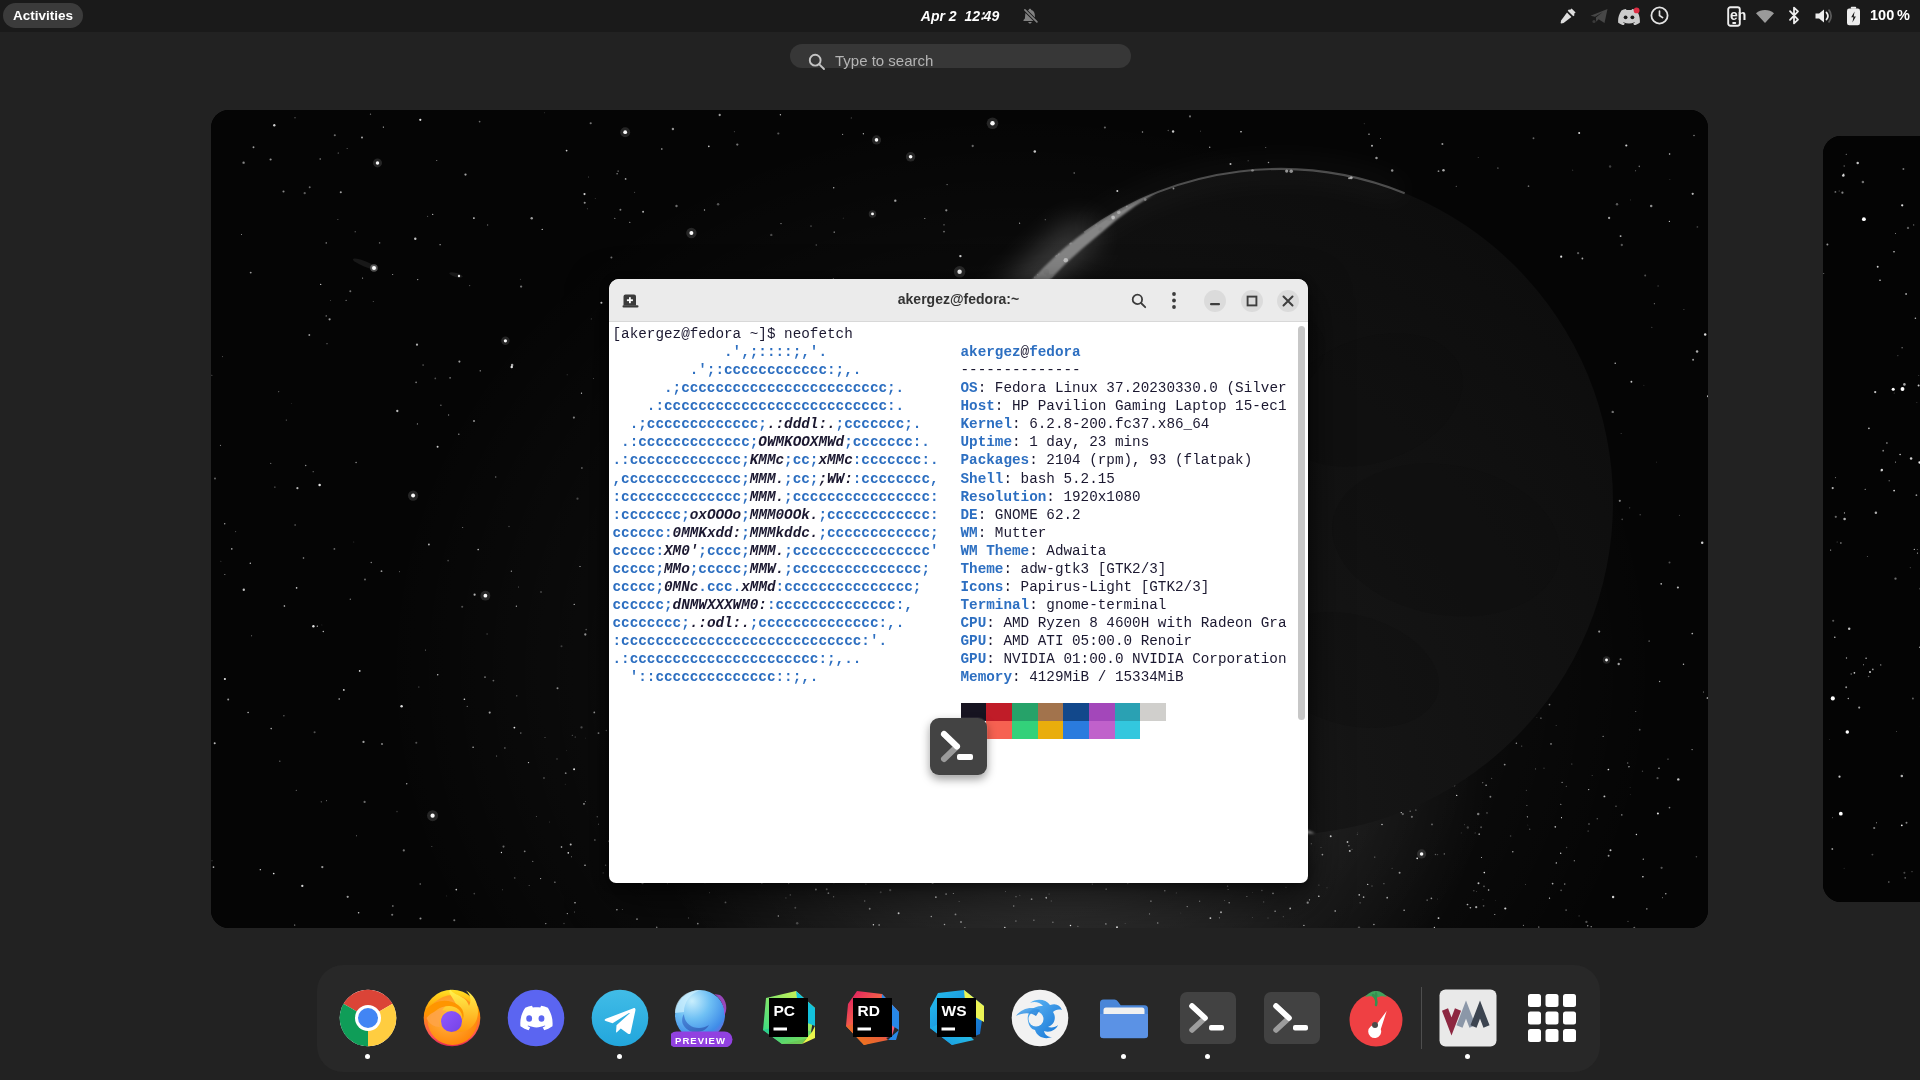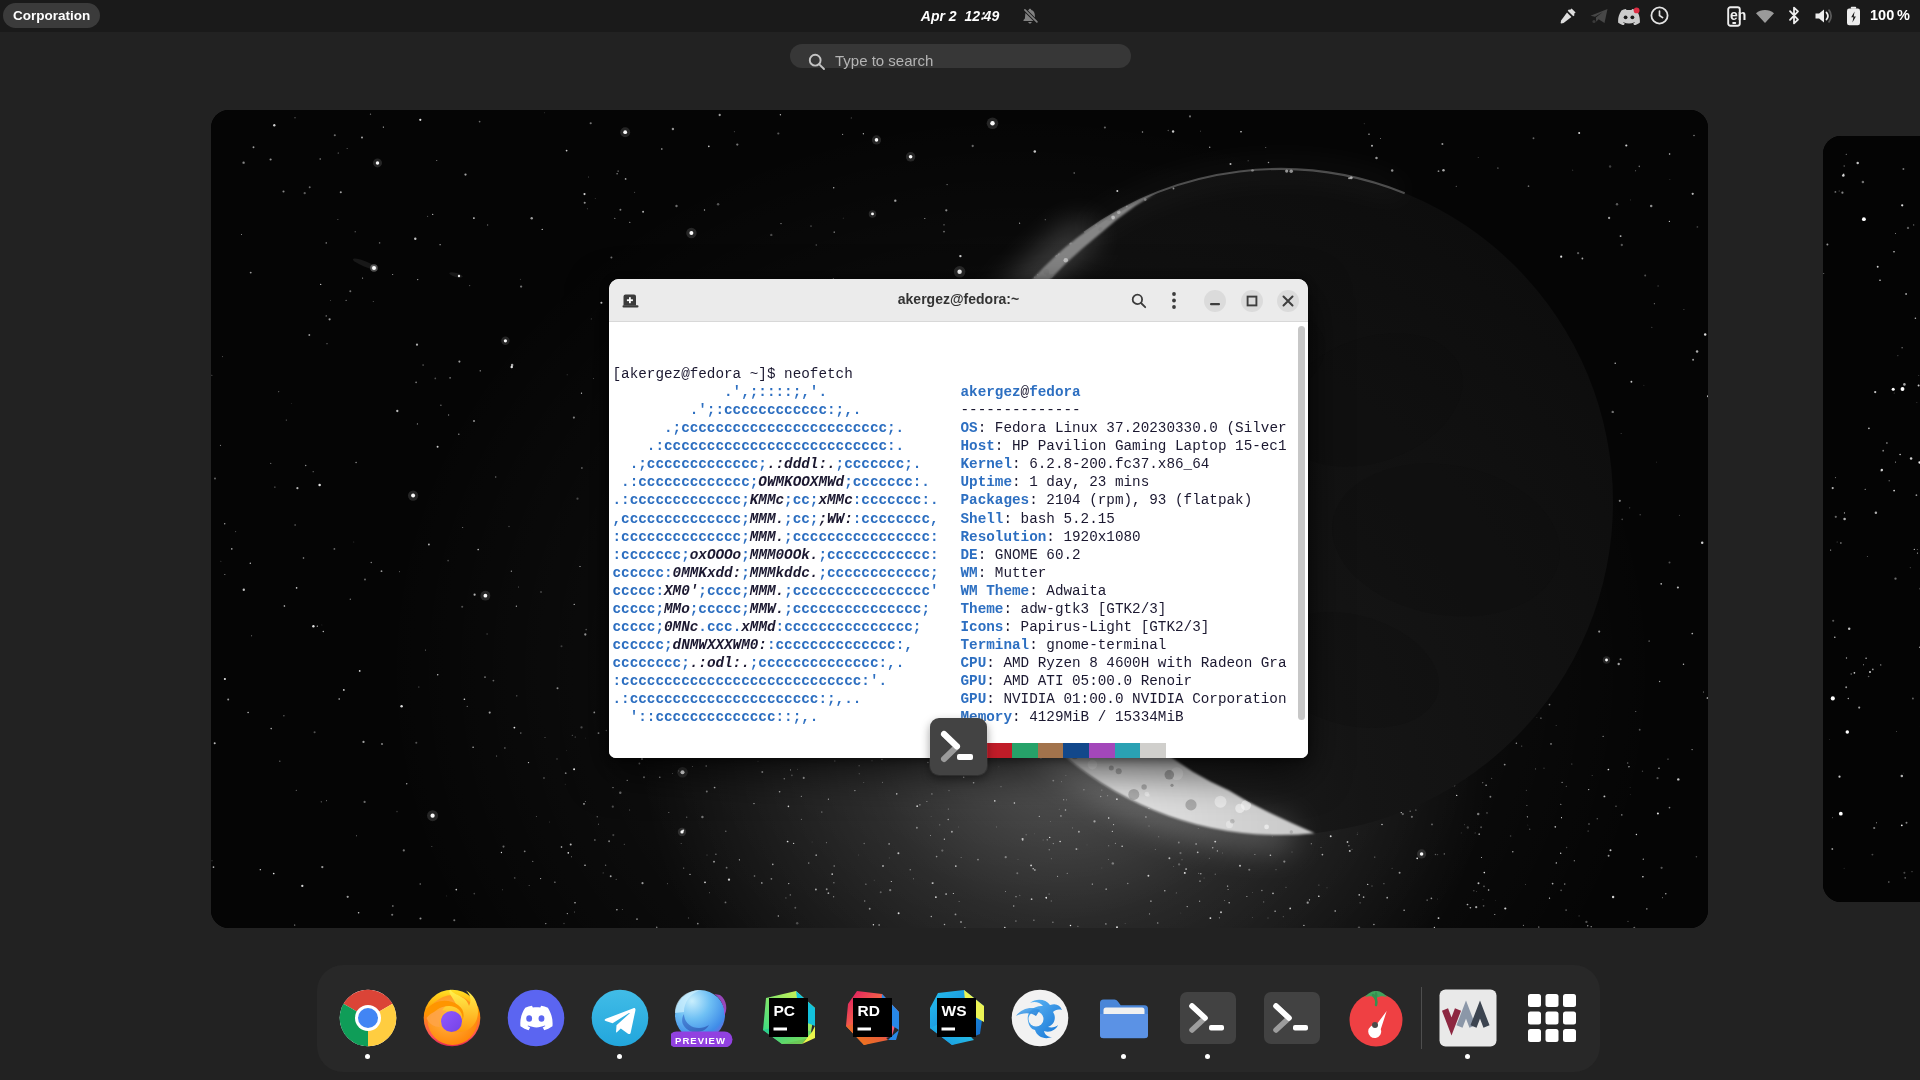--- a/index.html
+++ b/index.html
@@ -17,33 +17,33 @@
   #search { position:absolute; left:790px; top:44px; width:341px; height:24px; background:#373737; border-radius:18px; }
   #search .ph { position:absolute; left:45px; top:8px; color:#b4b4b4; font-size:15px; }
   #search svg { position:absolute; left:18px; top:9px; }
   
   #ws { position:absolute; left:211px; top:110px; width:1497px; height:818px; border-radius:18px;
     overflow:hidden; background:#000; }
   #ws > svg.wall { position:absolute; left:0; top:0; }
   #ws2 { position:absolute; left:1823px; top:136px; width:97px; height:766px; border-radius:18px 0 0 18px;
     overflow:hidden; background:#020202; }
   
-  #win { position:absolute; left:398px; top:169px; width:699px; height:479px; border-radius:10px 10px 7px 7px;
+  #win { position:absolute; left:398px; top:169px; width:699px; height:604px; border-radius:10px 10px 7px 7px;
     overflow:hidden; box-shadow:0 14px 40px rgba(0,0,0,.65), 0 2px 10px rgba(0,0,0,.45); background:#ffffff; }
   #titlebar { position:absolute; left:0; top:0; width:100%; height:43px; background:#ebebeb;
     border-bottom:1px solid #d8d8d8; }
   #title { position:absolute; width:100%; text-align:center; top:12px; color:#333333; font-size:14px; font-weight:700; }
   .tbtn { position:absolute; top:10.5px; width:22px; height:22px; border-radius:50%; background:#dbdbdb; }
   #bmin { left:595px; } #bmax { left:631.5px; } #bcls { left:667.5px; }
   .tbtn svg { position:absolute; left:5px; top:5px; }
   #tsearch { position:absolute; left:522px; top:14px; }
   #tkebab { position:absolute; left:563px; top:13px; }
   #ttab { position:absolute; left:13px; top:14px; }
   
-  #term { position:absolute; left:0; top:44px; width:100%; height:435px; background:#fff;margin-top:40px; }
+  #term { position:absolute; left:0; top:44px; width:100%; height:435px; background:#fff; }
   pre { font-family:"Liberation Mono", monospace; font-size:14.3px; line-height:18.06px; font-weight:700; }
   #tl { position:absolute; left:3.5px; top:2px; color:#2d6fc1; }
   #tl .fg, #tr .fg { color:#1b1830; font-weight:400; }
   #tl .w { color:#1b1830;font-style:italic; }
   #tr { position:absolute; left:351.5px; top:20.1px; color:#2d6fc1; }
   #pal { position:absolute; left:351.5px; top:380px; }
   #pal div { position:absolute; width:25.7px; height:18.1px; }
   #scrl { position:absolute; left:689px; top:47px; width:6.5px; height:394px; border-radius:3.5px; background:#c7c7c7; }
   
   #winicon { position:absolute; left:719px; top:608px; width:57px; height:57px; border-radius:9px;
@@ -51,21 +51,21 @@
   
   #dock { position:absolute; left:317px; top:965px; width:1283px; height:107px; background:#282828; border-radius:26px; }
   .di { position:absolute; top:24px; width:58px; height:58px; }
   .dot { position:absolute; top:89px; width:5px; height:5px; border-radius:50%; background:#ffffff; }
   #sep { position:absolute; left:1104px; top:22px; width:1px; height:62px; background:#4e4e4e; }
 </style>
 </head>
 <body>
 
 <div id="topbar">
-  <div id="activities">Corporation</div>
+  <div id="activities">Activities</div>
   <div id="clockwrap"><span id="clock">Apr 2&nbsp;&nbsp;12∶49</span></div>
   <svg id="bell" width="18" height="18" viewBox="0 0 18 18">
     <path fill="#818181" d="M9 1.8 c.7 0 1.2.5 1.3 1.1 1.9.5 3.2 2.1 3.4 4.2 l.4 4.4 1.4 1.6 v1 H2.5 v-1 l1.4-1.6 .4-4.4 c.2-2.1 1.5-3.7 3.4-4.2 C7.8 2.3 8.3 1.8 9 1.8 Z"></path>
     <path fill="#818181" d="M7.2 14.9h3.6c-.2.9-.9 1.5-1.8 1.5s-1.6-.6-1.8-1.5z"></path>
     <line x1="3.2" y1="2.2" x2="15.2" y2="14.2" stroke="#1a1a1a" stroke-width="3.6"></line>
     <line x1="3.9" y1="2.9" x2="15.9" y2="14.9" stroke="#818181" stroke-width="1.7" stroke-linecap="round"></line>
   </svg>
   <div id="tray">
       <svg style="position:absolute;left:19px;top:7px" width="18" height="18" viewBox="0 0 18 18">
         <g fill="#dedede">
@@ -1644,21 +1644,21 @@
   '::cccccccccccccc::;,.</pre>
 <pre id="tr">akergez<span class="fg">@</span>fedora
 <span class="fg">--------------</span>
 OS<span class="fg">: Fedora Linux 37.20230330.0 (Silver</span>
 Host<span class="fg">: HP Pavilion Gaming Laptop 15-ec1</span>
 Kernel<span class="fg">: 6.2.8-200.fc37.x86_64</span>
 Uptime<span class="fg">: 1 day, 23 mins</span>
 Packages<span class="fg">: 2104 (rpm), 93 (flatpak)</span>
 Shell<span class="fg">: bash 5.2.15</span>
 Resolution<span class="fg">: 1920x1080</span>
-DE<span class="fg">: GNOME 60.2</span>
+DE<span class="fg">: GNOME 62.2</span>
 WM<span class="fg">: Mutter</span>
 WM Theme<span class="fg">: Adwaita</span>
 Theme<span class="fg">: adw-gtk3 [GTK2/3]</span>
 Icons<span class="fg">: Papirus-Light [GTK2/3]</span>
 Terminal<span class="fg">: gnome-terminal</span>
 CPU<span class="fg">: AMD Ryzen 8 4600H with Radeon Gra</span>
 GPU<span class="fg">: AMD ATI 05:00.0 Renoir</span>
 GPU<span class="fg">: NVIDIA 01:00.0 NVIDIA Corporation</span>
 Memory<span class="fg">: 4129MiB / 15334MiB</span></pre>
       <div id="pal">

